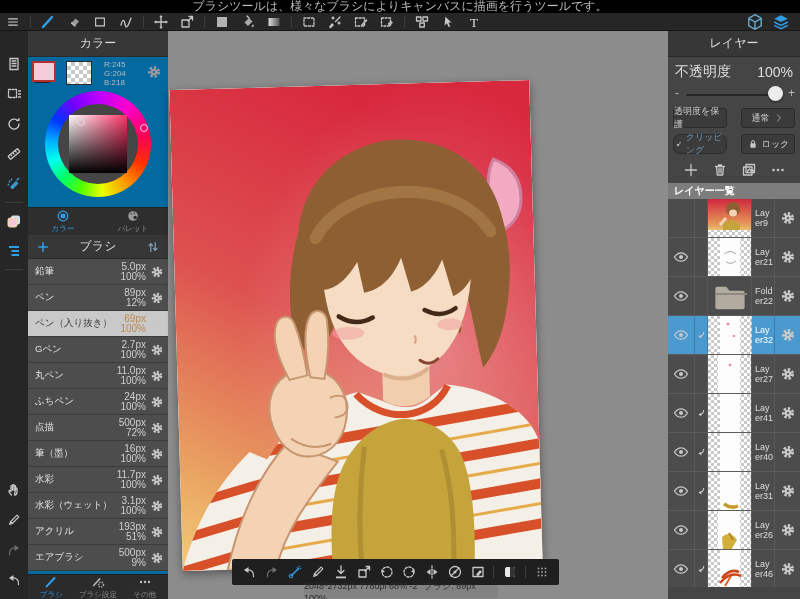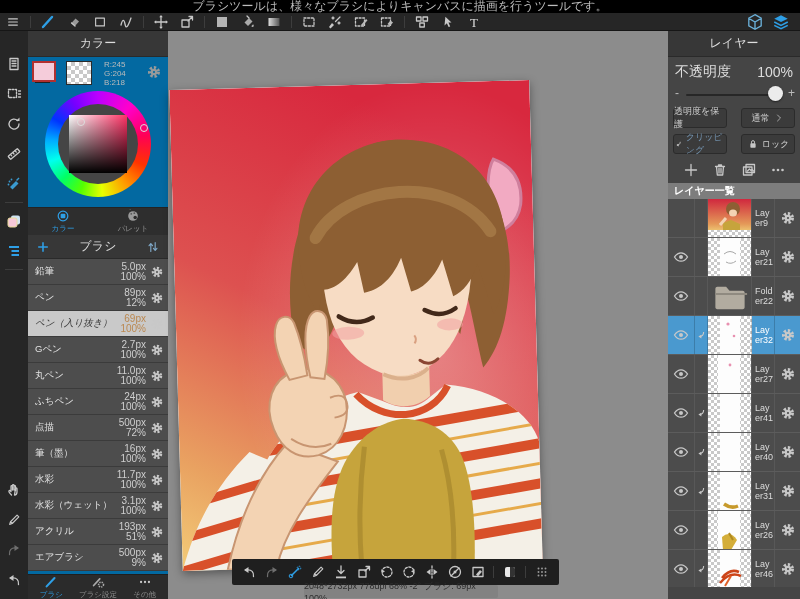--- a/index.html
+++ b/index.html
@@ -65,21 +65,21 @@
   #brushhead { height:24px; background:#373737; border-bottom:1px solid #2a2a2a;
                display:flex; align-items:center; color:#ddd; font-size:12px; }
   #brushhead .title { flex:1; text-align:center; }
   #brushlist { height:312px; overflow:hidden; }
   .brow { height:26px; display:flex; align-items:center; background:#4d4d4d;
           border-bottom:1px solid #3b3b3b; padding-left:7px; }
   .brow .bname { flex:1; font-size:9.5px; color:#e2e2e2; white-space:nowrap; overflow:hidden; }
   .brow .bmeta { width:33px; text-align:right; font-size:10px; color:#cfcfcf; line-height:10px; }
   .brow .bgear { width:22px; display:flex; justify-content:center; color:#616161; }
   .brow.selected { background:#c9c9c9; }
-  .brow.selected .bname { color:#3a3a3a;font-style:italic; }
+  .brow.selected .bname { color:#3a3a3a; }
   .brow.selected .bmeta { color:#bb8850; }
   .brow.selected .bgear { color:#f2f2f2; }
 
   #ltabbar { position:absolute; left:28px; bottom:0; width:140px; height:25px; background:#2b2b2b;
              border-top:1px solid #1f1f1f; display:flex; }
 
   
   #canvas { left:176px; top:85px; width:360px; height:481px; background:#fff;
             transform:rotate(-1.6deg); box-shadow:0 3px 10px rgba(0,0,0,.4); overflow:hidden; }
   #canvas svg { display:block; width:360px; height:481px; }
@@ -100,21 +100,21 @@
   #sliderrow { position:relative; height:22px; color:#bbb; }
   #sliderrow .minus { position:absolute; left:7px; top:3px; font-size:12px; }
   #sliderrow .plus  { position:absolute; right:5px; top:3px; font-size:12px; }
   #track { position:absolute; left:18px; top:11px; width:96px; height:2px; background:#272727; border-radius:1px; }
   #knob  { position:absolute; left:100px; top:3px; width:15px; height:15px; border-radius:50%;
            background:#ececec; box-shadow:0 1px 2px rgba(0,0,0,.5); }
   .btnrow { display:flex; gap:14px; padding:3px 5px;justify-content:center; }
   .pbtn { flex:1; height:20px; background:#3b3b3b; border:1px solid #2b2b2b; border-radius:3px;
           color:#cfcfcf; font-size:9px; display:flex; align-items:center; justify-content:center; gap:3px; }
   .pbtn .chev { color:#aaa; }
-  #clipbtn { color:#7291ad; }
+  #clipbtn { color:#7291ad;border-radius:7px; }
   #iconrow { height:26px; display:flex; align-items:center; justify-content:space-around; padding:0 8px; }
   #listhead { height:16px; background:#7d7d7d; color:#fff; font-size:10px; font-weight:bold;
               display:flex; align-items:center; padding-left:6px; }
   #layerlist { height:388px; overflow:hidden; background:#d946ef; }
   .lrow { height:39px; display:flex; align-items:stretch; background:#4c4c4c; border-bottom:1px solid #5c5c5c; }
   .lrow > div { border-right:1px solid #585858; }
   .lrow > div:last-child { border-right:none; }
   .leye { width:27px; display:flex; align-items:center; justify-content:center; color:#c9c9c9; }
   .lclip { width:13px; display:flex; align-items:center; justify-content:center; color:#ddd; }
   .lthumb { width:44px; position:relative; overflow:hidden; }

